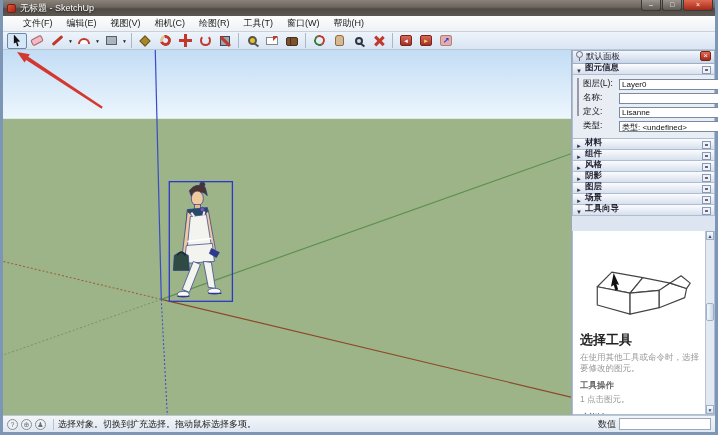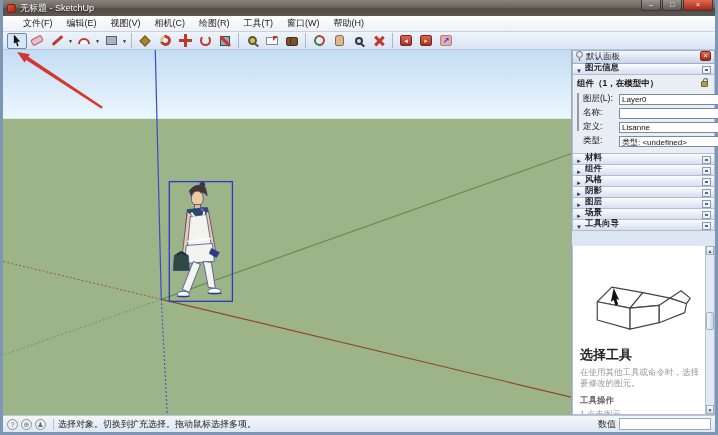--- a/index.html
+++ b/index.html
@@ -283,24 +283,20 @@
 
       <div class="sec-hd">
         <span class="arr">▼</span>
         <span class="lbl">图元信息</span>
         <span class="minbox">
             <span></span>
           </span>
       </div>
 
       <div class="ei-body">
-        <div class="ei-title">
-          <span class="t">组件（1，在模型中）</span>
-          <span class="lock"></span>
-        </div>
         <div class="ei-flex">
           <div class="thumb"></div>
           <div class="fields">
             <div class="frow">
               <label>图层(L):</label>
               <span class="sel" style="flex:1">
                 <span class="inp">Layer0</span>
 
               </span>
             </div>

